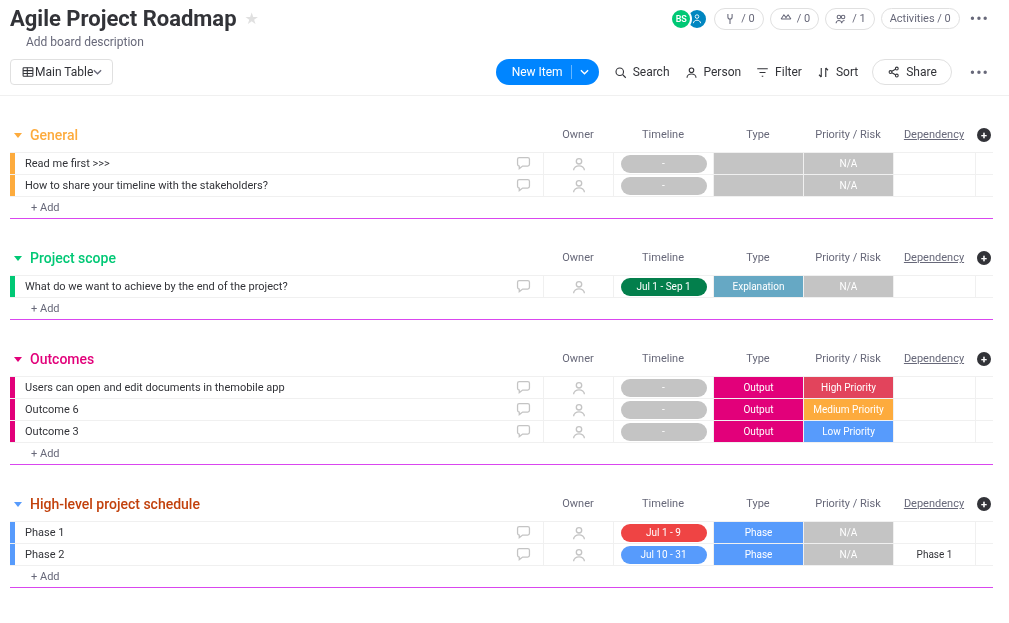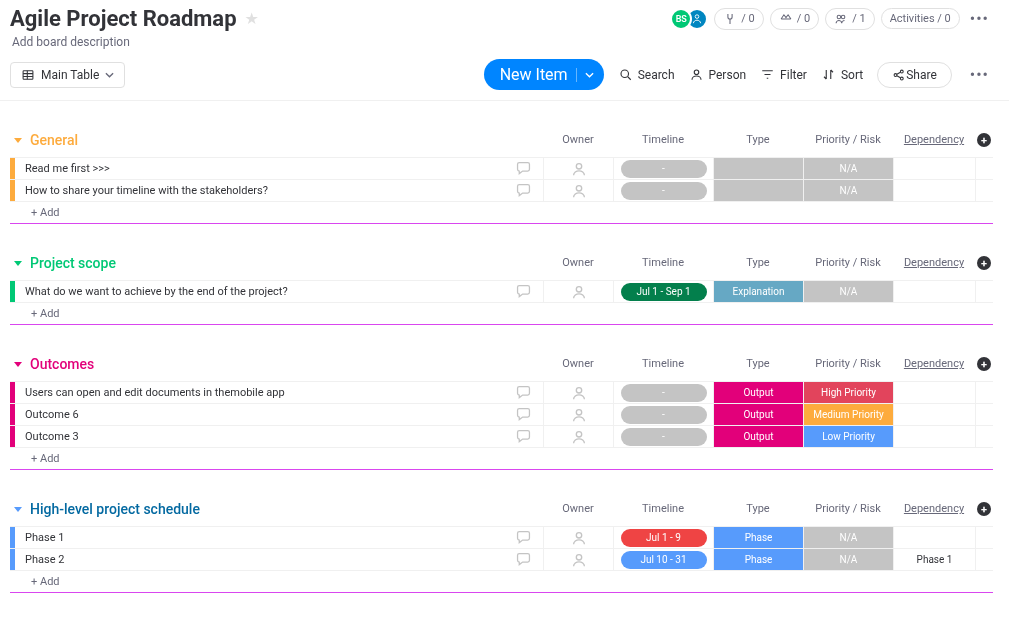--- a/index.html
+++ b/index.html
@@ -10,29 +10,29 @@
 .board-title { font-size: 22px; font-weight: 700; color: #323338; }
 .star { color: #e0e0e0; font-size: 16px; cursor: pointer; }
 .title-right { display: flex; align-items: center; gap: 6px; }
 .avatar-stack { display: flex; align-items: center; }
 .av { width: 22px; height: 22px; border-radius: 50%; border: 2px solid #fff; display: flex; align-items: center; justify-content: center; font-size: 9px; font-weight: 600; color: #fff; margin-left: -6px; }
 .av1 { background: #00c875; margin-left: 16px; z-index: 2; }
 .av2 { background: #0086c0; z-index: 1; }
 .chip { border: 1px solid #e0e0e0; border-radius: 14px; padding: 3px 8px; display: flex; align-items: center; gap: 4px; font-size: 11px; color: #676879; cursor: pointer; }
 .chip svg { width: 14px; height: 14px; }
 .more-dots { color: #676879; cursor: pointer; font-size: 16px; letter-spacing: 1px; padding: 0 4px; }
-.desc { color: #676879; font-size: 12px; margin-top: 4px; margin-left: 2px; cursor: text; }
+.desc { color: #676879; font-size: 12px; margin-top: 4px; margin-left: 16px; cursor: text; }
 .toolbar { display: flex; align-items: center; justify-content: space-between; padding: 10px 16px 10px 10px; border-bottom: 1px solid #f0f0f0; }
-.view-tab { border: 1px solid #e0e0e0; border-radius: 4px; padding: 5px 10px; display: flex; align-items: center; gap: 6px; font-size: 12px; color: #323338; cursor: pointer; }
+.view-tab { border: 1px solid #e0e0e0; border-radius: 4px; padding: 5px 10px; display: flex; align-items: center; font-size: 12px; color: #323338; cursor: pointer; }
 .tb-right { display: flex; align-items: center; gap: 14px; }
-.new-item { background: #0085ff; color: #fff; border-radius: 16px; padding: 6px 10px 6px 16px; display: flex; align-items: center; gap: 8px; font-size: 16px; cursor: pointer; }
+.new-item { background: #0085ff; color: #fff; border-radius: 16px; padding: 6px 10px 6px 16px; display: flex; align-items: center; gap: 8px; font-size: 12px; cursor: pointer; }
 .new-item-divider { width: 1px; height: 14px; background: rgba(255,255,255,0.4); }
 .tb-action { display: flex; align-items: center; gap: 5px; color: #323338; font-size: 12px; cursor: pointer; }
 .tb-action svg { width: 15px; height: 15px; }
-.share-btn { border: 1px solid #e0e0e0; border-radius: 16px; padding: 5px 14px; display: flex; align-items: center; font-size: 12px; cursor: pointer; }
+.share-btn { border: 1px solid #e0e0e0; border-radius: 16px; padding: 5px 14px; display: flex; align-items: center; gap: 5px; font-size: 12px; cursor: pointer; }
 .groups { padding: 0 16px 20px 10px; }
 .group { margin-top: 28px; }
 .group-header { display: flex; align-items: center; gap: 4px; height: 22px; }
 .collapse-btn { width: 16px; height: 16px; border-radius: 50%; display: flex; align-items: center; justify-content: center; cursor: pointer; }
 .chev { width:0; height:0; border-left:4px solid transparent; border-right:4px solid transparent; border-top:5px solid currentColor; }
 .group-title { font-size: 14px; font-weight: 500; text-align: center; }
 .col-headers { display: flex; margin-left: auto; gap: 0; color: #676879; font-size: 11px; }
 .col { text-align: center; }
 .col-owner { width: 70px; }
 .col-timeline { width: 100px; }
@@ -370,21 +370,21 @@
           <div class="row-color" style="background:#e2007a"></div>
           <div class="add-row-text">+ Add</div>
         </div>
       </div>
     </div>
     <div class="group">
       <div class="group-header">
         <div class="collapse-btn" style="color:#579bfc">
           <div class="chev"></div>
         </div>
-        <span class="group-title" style="color:#0369a1">High-level project schedule</span>
+        <span class="group-title" style="color:#c2410c">High-level project schedule</span>
         <div class="col-headers">
           <div class="col col-owner">Owner</div>
           <div class="col col-timeline">Timeline</div>
           <div class="col col-type">Type</div>
           <div class="col col-priority">Priority / Risk</div>
           <div class="col col-dep">Dependency</div>
           <div class="col col-add">
             <div class="plus-circle">+</div>
           </div>
         </div>

